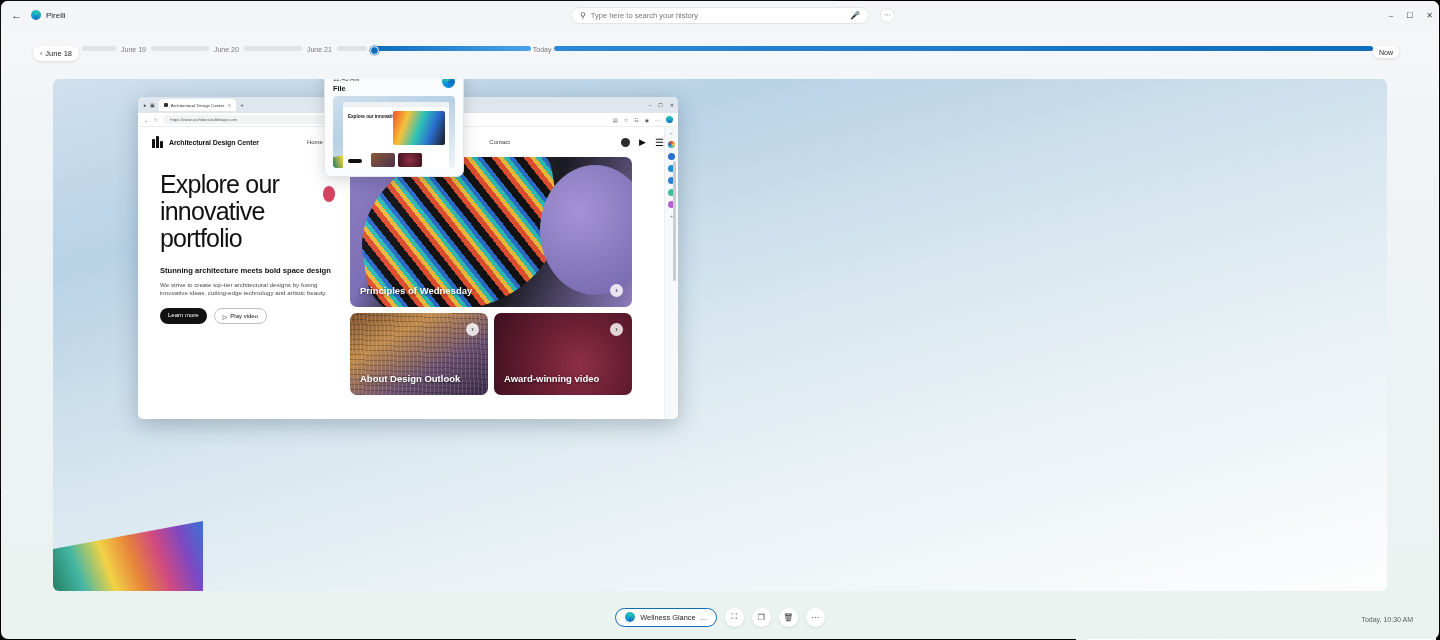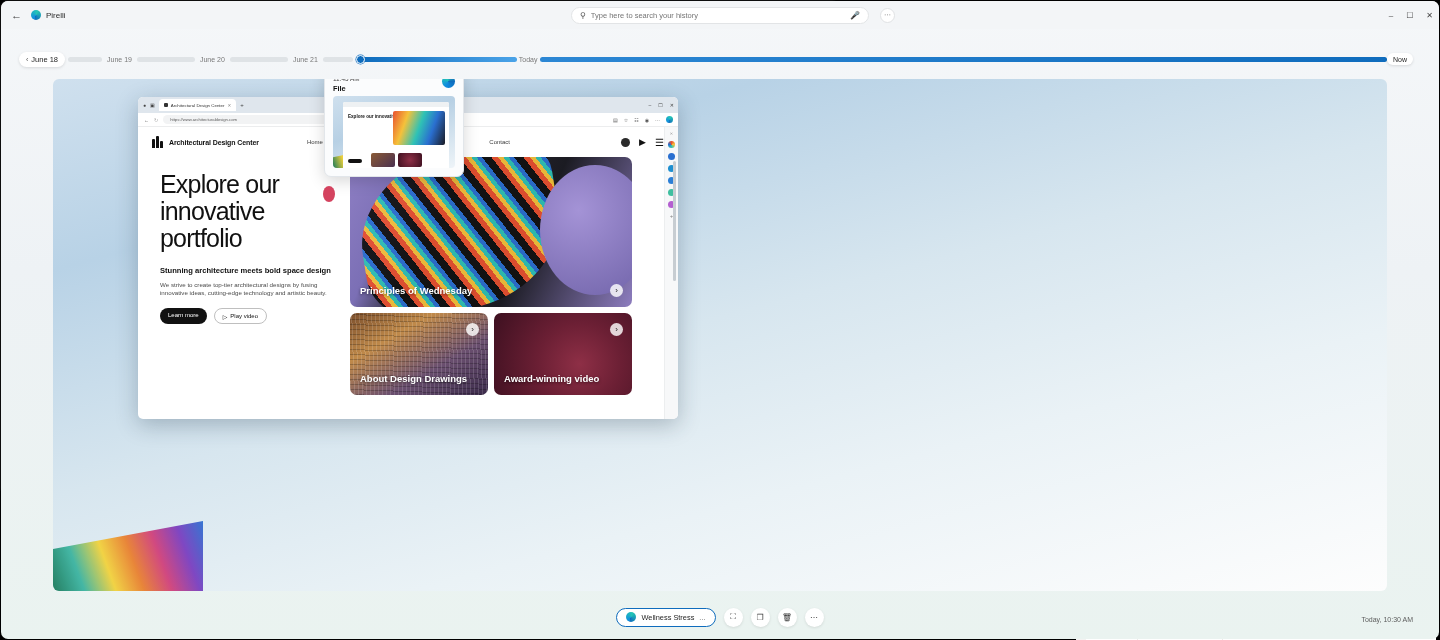--- a/index.html
+++ b/index.html
@@ -164,21 +164,21 @@
   .rc-search { position:absolute; left:50%; transform:translateX(-50%); width:298px; height:17px;
     background:#fff; border:1px solid #e2e4e6; border-radius:9px; display:flex; align-items:center;
     padding:0 8px; gap:5px;}
   .rc-search input { border:0; outline:0; flex:1; font-size:7.5px; color:#3a3a3a;
     font-family:"Liberation Sans",sans-serif; background:transparent;}
   .rc-ell { position:absolute; left:50%; margin-left:160px; width:15px; height:15px;
     border:1px solid #e0e2e4; border-radius:50%; background:#fff; font-size:7px; color:#555;
     display:flex; align-items:center; justify-content:center;}
   .rc-wc { position:absolute; right:6px; display:flex; gap:13px; font-size:8px; color:#444;}
   .rc-tl { position:absolute; top:45px; left:0; right:8px; height:26px; display:flex;
-           align-items:center; padding:0 18px;}
+           align-items:flex-start; padding:0 32px;}
   .chip { background:#fff; border-radius:10px; padding:3px 7px; font-size:7.5px; color:#1e1e1e;
           display:flex; align-items:center; gap:3px; box-shadow:0 1px 3px rgba(0,0,0,.12);}
   .seg { height:5px; background:#dfe3e6; border-radius:3px; margin:0 3px;}
   .dlabel { font-size:7px; color:#787878; margin:0 2px;}
   .segblue { height:5px; border-radius:3px; background:linear-gradient(90deg,#0f6cbd,#4aa3e8);}
   .knob { width:9px;height:9px;border-radius:50%;background:#0f6cbd;border:1.5px solid #fff;
           box-shadow:0 0 0 .5px #0f6cbd; flex:none; margin-right:-3px; z-index:2;}
   .nowchip { background:#fff; border-radius:9px; padding:2.5px 6px; font-size:7px; color:#1e1e1e;
              box-shadow:0 1px 3px rgba(0,0,0,.12);}
   .rc-canvas { position:absolute; top:78px; left:52px; right:52px; bottom:48px; border-radius:6px;
@@ -671,21 +671,21 @@
           </div>
           <div class="hero-r">
             <div class="card c-big">
               <i class="spiral"></i>
               <i class="blob"></i>
               <span class="card-t">Principles of Wednesday</span>
               <span class="arrow">›</span>
             </div>
             <div class="card c-sm1">
               <i class="tex"></i>
-              <span class="card-t">About Design Drawings</span>
+              <span class="card-t">About Design Outlook</span>
               <span class="arrow" style="bottom:auto;top:10px">›</span>
             </div>
             <div class="card c-sm2">
               <span class="card-t">Award-winning video</span>
               <span class="arrow" style="bottom:auto;top:10px">›</span>
             </div>
           </div>
         </div>
 
         <div class="br-sidebar">
@@ -715,21 +715,21 @@
             <div class="pt-c1"></div>
             <div class="pt-c2"></div>
           </div>
         </div>
       </div>
     </div>
 
     <div class="rc-bottom">
       <div class="wg">
         <span class="wg-dot"></span>
-        <span>Wellness Stress</span>
+        <span>Wellness Glance</span>
         <span style="color:#666">...</span>
       </div>
       <div class="rc-btn">⛶</div>
       <div class="rc-btn">❐</div>
       <div class="rc-btn">🗑</div>
       <div class="rc-btn">⋯</div>
       <div class="rc-stamp">Today, 10:30 AM</div>
     </div>
    </div>
   </div>

